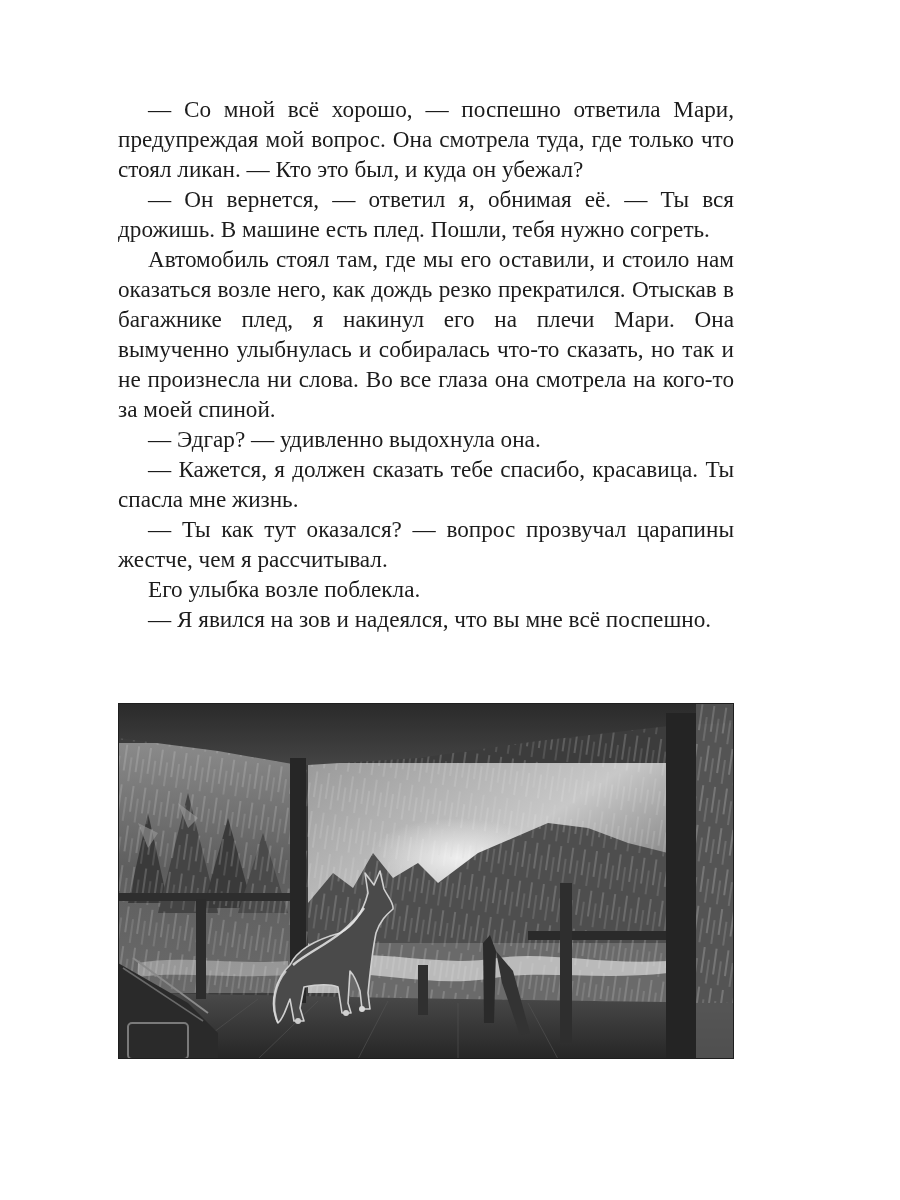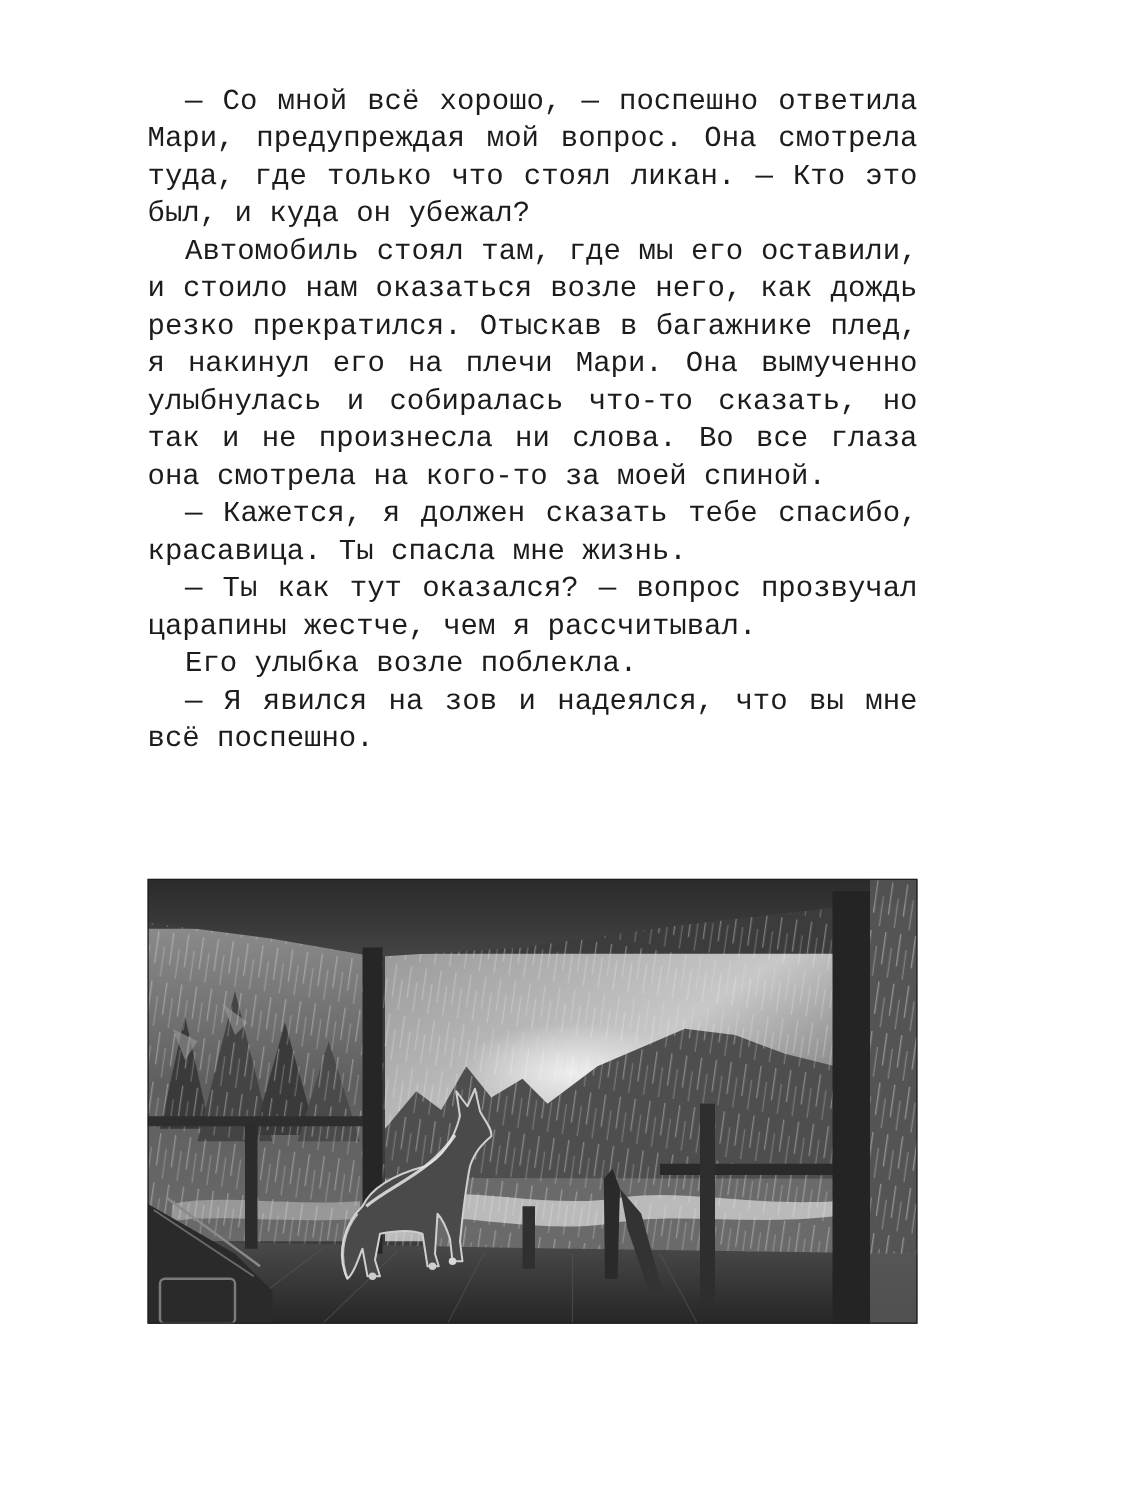--- a/index.html
+++ b/index.html
@@ -9,23 +9,23 @@
     }
     body {
       width: 900px;
       height: 1200px;
       position: relative;
       overflow: hidden;
     }
     .page-text {
       position: absolute;
       left: 118px;
-      top: 66px;
+      top: 94px;
       width: 616px;
-      font-family: Liberation Mono, monospace;
+      font-family: Liberation Serif, serif;
       font-size: 23.2px;
       line-height: 30px;
       color: #1c1c1c;
       text-align: justify;
     }
     .page-text p {
       margin: 0;
       text-indent: 30px;
       hyphens: manual;
     }
@@ -42,21 +42,23 @@
       display: block;
       width: 616px;
       height: 356px;
     }
   </style>
 </head>
 <body>
 
 <div class="page-text">
   <p>— Со мной всё хорошо, — поспешно ответила Мари, предупреждая мой вопрос. Она смотрела туда, где только что стоял ликан. — Кто это был, и куда он убежал?</p>
+  <p>— Он вернется, — ответил я, обнимая её. — Ты вся дрожишь. В машине есть плед. Пошли, тебя нужно согреть.</p>
   <p>Автомобиль стоял там, где мы его оставили, и стоило нам оказаться возле него, как дождь резко прекратился. Отыскав в багажнике плед, я накинул его на плечи Мари. Она вымученно улыбнулась и собиралась что-то сказать, но так и не произнесла ни слова. Во все глаза она смотрела на кого-то за моей спиной.</p>
+  <p>— Эдгар? — удивленно выдохнула она.</p>
   <p>— Кажется, я должен сказать тебе спасибо, красавица. Ты спасла мне жизнь.</p>
   <p>— Ты как тут оказался? — вопрос прозвучал царапины жестче, чем я рассчитывал.</p>
   <p>Его улыбка возле поблекла.</p>
   <p>— Я явился на зов и надеялся, что вы мне всё поспешно.</p>
 </div>
 
 <div class="illustration">
   <svg viewBox="0 0 616 356" xmlns="http://www.w3.org/2000/svg">
     <defs>
       <linearGradient id="skyL" x1="0" y1="0" x2="0" y2="1">

